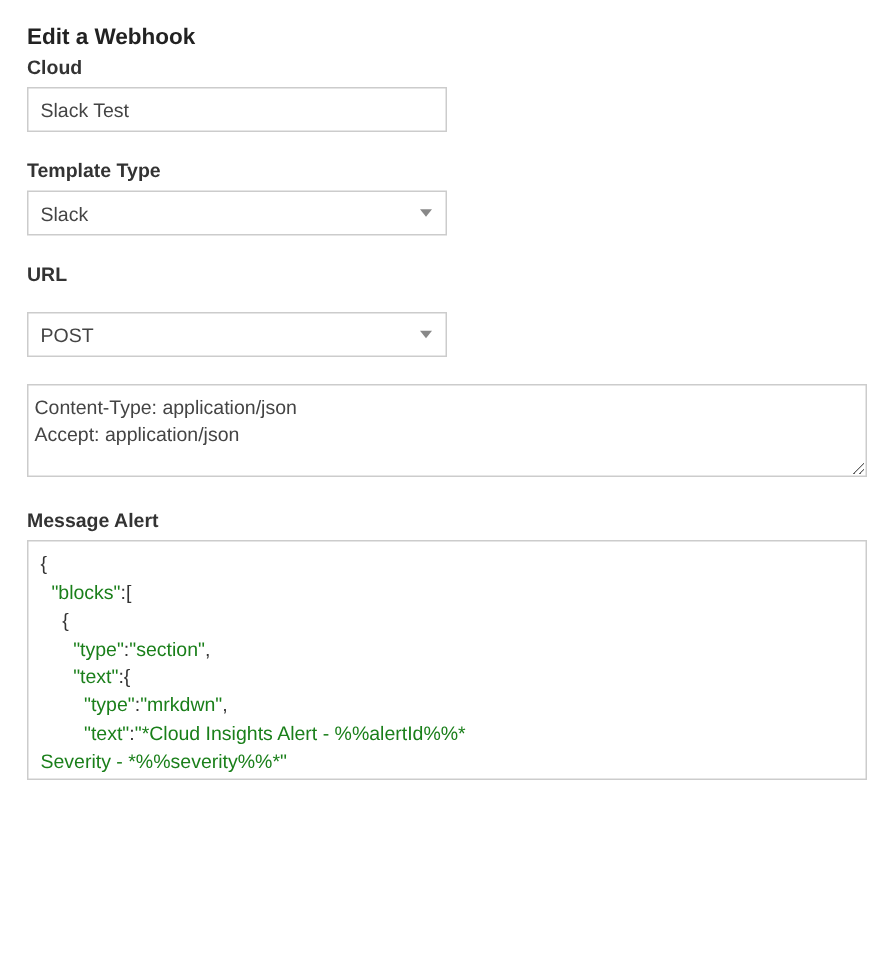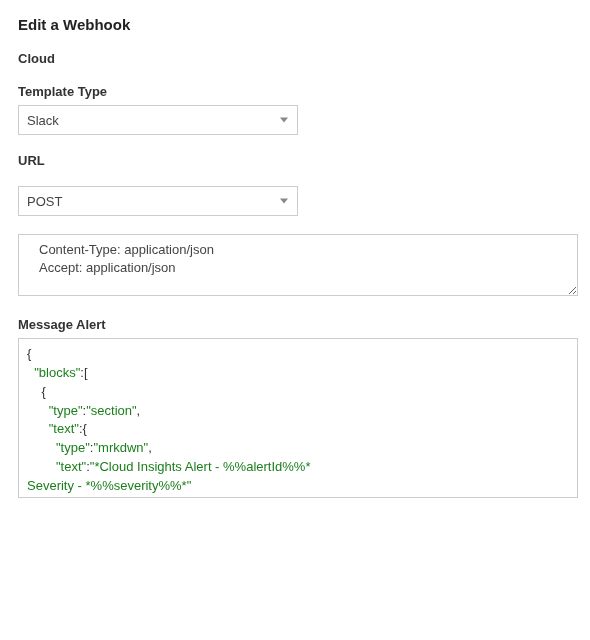--- a/index.html
+++ b/index.html
@@ -9,21 +9,21 @@
     color: #333;
     margin: 0;
     padding: 16px 18px;
     width: 590px;
     background: #fff;
   }
   .page-title {
     font-size: 15px;
     font-weight: 700;
     color: #222;
-    margin: 0 0 18px 0;
+    margin: 0 0 4px 0;
   }
   .field-group { margin-bottom: 18px; }
   .field-label {
     font-size: 13px;
     font-weight: 600;
     color: #333;
     margin-bottom: 6px;
   }
   .text-input {
     width: 280px;
@@ -60,21 +60,21 @@
     transform: translateY(-50%);
     width: 0; height: 0;
     border-left: 4px solid transparent;
     border-right: 4px solid transparent;
     border-top: 5px solid #888;
     pointer-events: none;
   }
   .textarea-input {
     width: 560px;
     border: 1px solid #ccc;
-    padding: 6px 20px;
+    padding: 6px 4px;
     font-size: 13px;
     font-family: inherit;
     color: #444;
     resize: both;
     line-height: 1.4;
   }
   .textarea-input.header { height: 62px; }
   .body-wrap {
     width: 560px;
     height: 160px;
@@ -98,20 +98,21 @@
     display: block;
   }
 </style>
 </head>
 <body>
 
 <h1 class="page-title">Edit a Webhook</h1>
 
 <div class="field-group">
   <div class="field-label">Cloud</div>
+  <input type="text" class="text-input" value="Slack Test" style="">
 </div>
 
 <div class="field-group">
   <div class="field-label">Template Type</div>
   <div class="select-wrap">
     <div class="select-input">
       <span>Slack</span>
     </div>
     <span class="select-caret"></span>
   </div>

